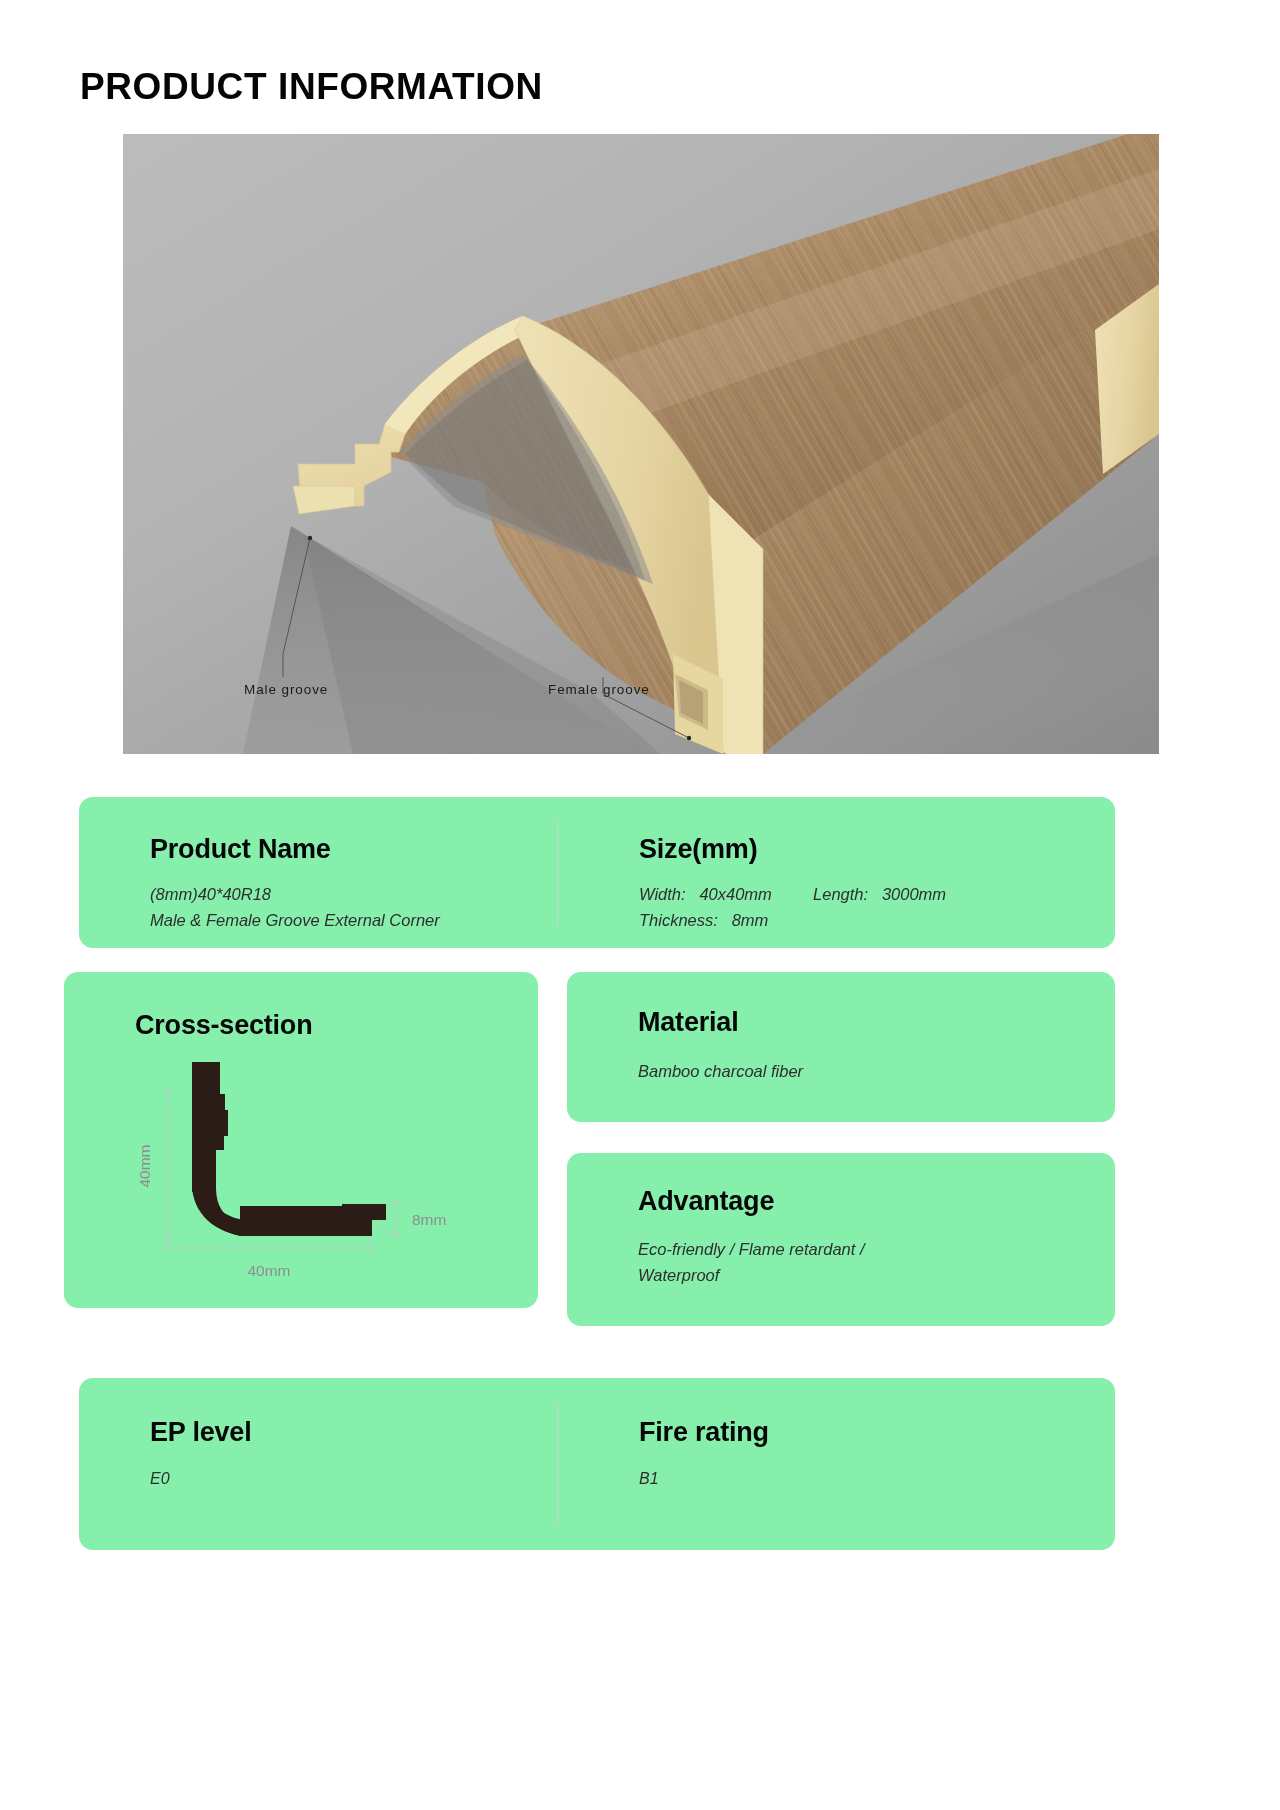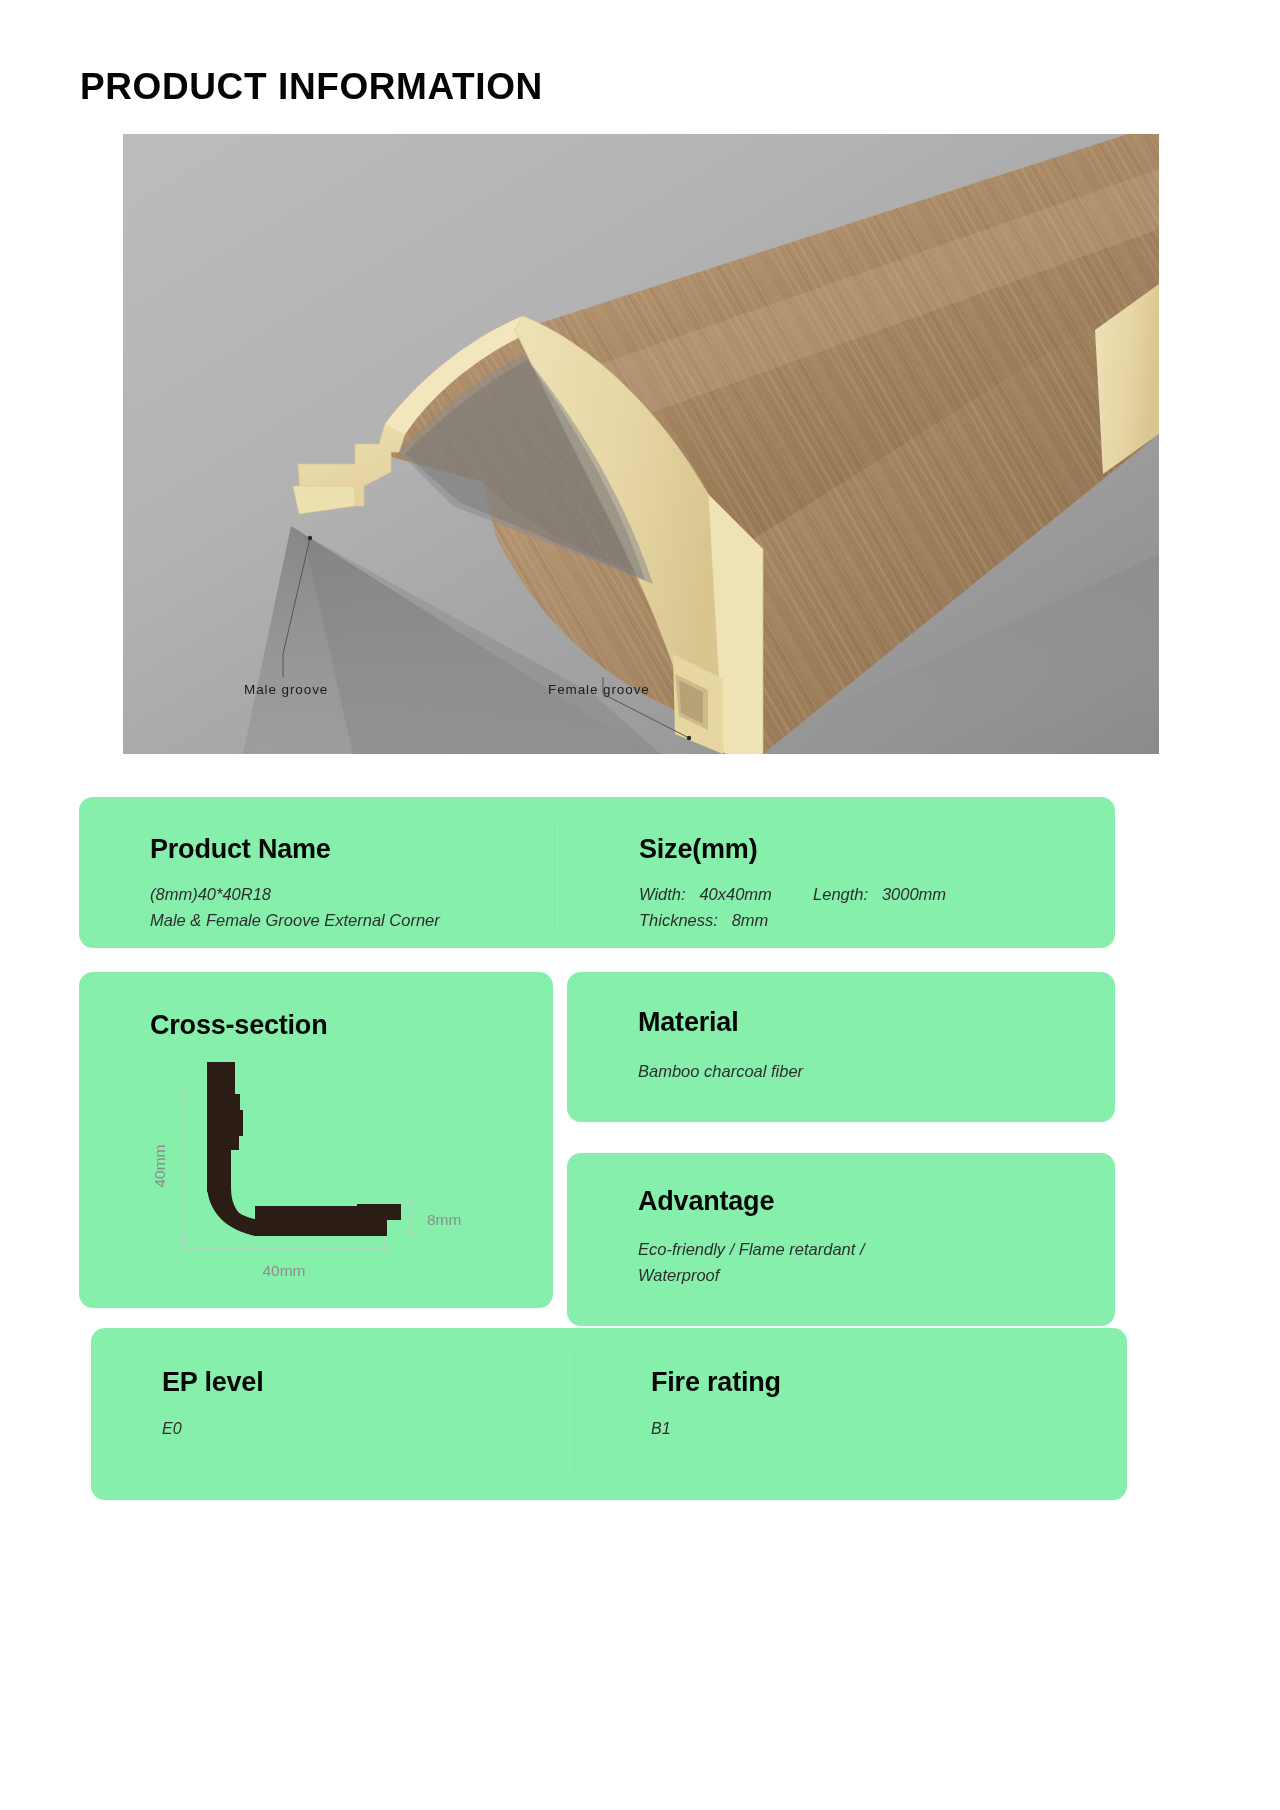--- a/index.html
+++ b/index.html
@@ -89,36 +89,36 @@
   
   #card-row1 { left: 79px; top: 797px; width: 1036px; height: 151px; }
   #card-row1 .col-a { position: absolute; left: 71px; top: 37px; }
   #card-row1 .col-b { position: absolute; left: 560px; top: 37px; }
   #card-row1 .divider-v { left: 478px; top: 22px; height: 108px; }
 
   .size-lines { white-space: nowrap; }
   .size-gap { display: inline-block; width: 32px; }
 
   
-  #card-cross { left: 79px; top: 972px; width: 474px; height: 336px; }
+  #card-cross { left: 64px; top: 972px; width: 474px; height: 336px; }
   #card-cross .card-title { position: absolute; left: 71px; top: 38px; }
   .cross-fig { position: absolute; left: 56px; top: 82px; width: 360px; height: 232px; }
 
   
   #card-material { left: 567px; top: 972px; width: 548px; height: 150px; }
   #card-material .card-title { position: absolute; left: 71px; top: 35px; }
   #card-material .card-body { position: absolute; left: 71px; top: 87px; }
 
   
   #card-advantage { left: 567px; top: 1153px; width: 548px; height: 173px; }
   #card-advantage .card-title { position: absolute; left: 71px; top: 33px; }
   #card-advantage .card-body { position: absolute; left: 71px; top: 84px; }
 
   
-  #card-row3 { left: 79px; top: 1328px; width: 1036px; height: 172px; margin-left: 12px; }
+  #card-row3 { left: 79px; top: 1378px; width: 1036px; height: 172px; }
   #card-row3 .col-a { position: absolute; left: 71px; top: 39px; }
   #card-row3 .col-b { position: absolute; left: 560px; top: 39px; }
   #card-row3 .divider-v { left: 478px; top: 25px; height: 122px; }
   #card-row3 .card-body { margin-top: 19px; font-size: 16px; }
 
   .nm { white-space: pre-line; }
 
   .dim-text {
     font-size: 15.5px;
     fill: #8e8e8e;

